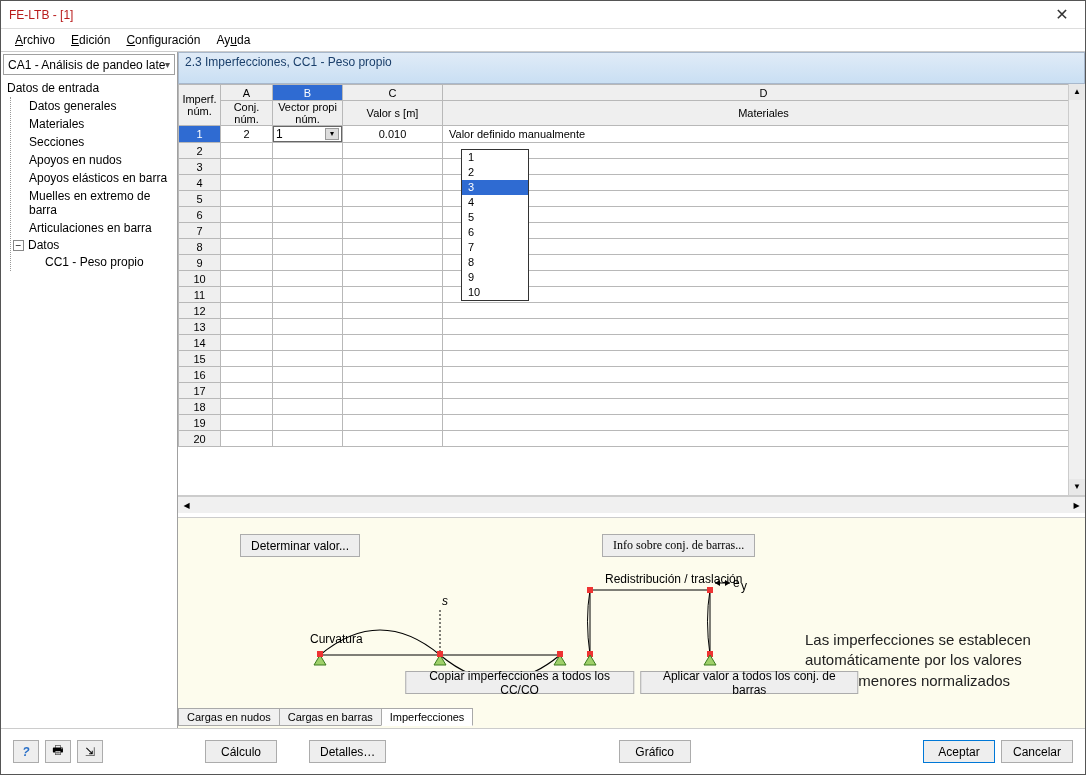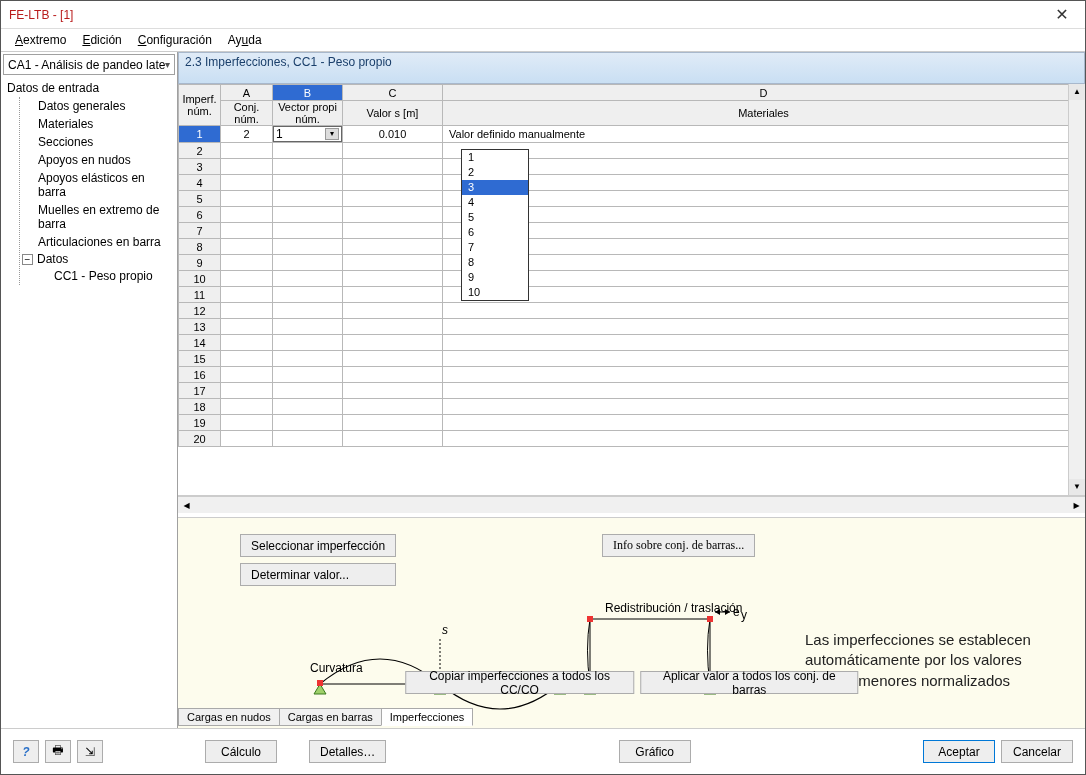--- a/index.html
+++ b/index.html
@@ -21,21 +21,21 @@
 
 .sidebar { width: 177px; border-right: 1px solid #a0a0a0; display: flex; flex-direction: column; padding: 2px; }
 .dropdown { height: 21px; border: 1px solid #a0a0a0; display: flex; align-items: center; padding: 0 4px; background: #fff; margin-bottom: 2px; }
 .dropdown .dd-text { flex: 1; white-space: nowrap; overflow: hidden; }
 .dropdown .dd-arrow { color: #555; font-size: 10px; }
 .tree { padding: 2px 0; }
 .tree .grp { padding: 2px 4px; color: #000; }
 .tree .item { padding: 2px 4px 2px 18px; color: #000; cursor: pointer; }
 .tree .expander { display: inline-block; width: 11px; height: 11px; border: 1px solid #888; text-align: center; line-height: 9px; font-size: 10px; margin-right: 4px; vertical-align: middle; background: #fff;}
 .tree .sub { padding-left: 34px; }
-.tree .dotted { border-left: 1px dotted #999; margin-left: 16px; padding-left: 0;}
+.tree .dotted { border-left: 1px dotted #999; margin-left: 7px; padding-left: 0;}
 .tree .node-line { display:flex; align-items:center; padding: 1px 0;}
 
 
 .rightpanel { flex: 1; display: flex; flex-direction: column; overflow: hidden; }
 .panelheader { height: 32px; background: linear-gradient(#e0ebf7,#c9dff3); border: 1px solid #a8b8cc; padding: 2px 6px; color: #1a3f6b; font-weight: 400; }
 .tablewrap { flex: 0 0 auto; height: 412px; overflow: hidden; border-bottom: 1px solid #ccc; position: relative;}
 table.grid { border-collapse: collapse; width: 100%; table-layout: fixed;}
 table.grid th, table.grid td { border: 1px solid #b8b8b8; height: 16px; font-size: 11px; text-align: center; padding: 0 2px;}
 table.grid th { background: #efefef; font-weight: normal; }
 table.grid .colhead2 { background: #efefef; }
@@ -77,21 +77,21 @@
 </style>
 </head>
 <body>
 
 <div class="titlebar">
   <span class="title">FE-LTB - [1]</span>
   <span class="close">✕</span>
 </div>
 
 <div class="menubar">
-  <div class="menu"><span class="ul">A</span><span></span><span>extremo</span></div>
+  <div class="menu"><span class="ul">A</span><span></span><span>rchivo</span></div>
   <div class="menu"><span class="ul">E</span><span>dición</span></div>
   <div class="menu"><span class="ul">C</span><span>onfiguración</span></div>
   <div class="menu"><span>Ay<span class="ul">u</span>da</span></div>
 </div>
 
 <div class="content">
 
   <div class="sidebar">
     <div class="dropdown">
       <span class="dd-text">CA1 - Análisis de pandeo latera</span>
@@ -310,21 +310,20 @@
       </div>
     </div>
     <div class="hscroll-row">
       <span class="arr">◀</span>
       <span class="arr">▶</span>
     </div>
 
     <div class="lower">
       <div style="display:flex; gap:260px;">
         <div style="display:flex; flex-direction:column; gap:6px; margin-left:50px;">
-          <button class="btn">Seleccionar imperfección</button>
           <button class="btn">Determinar valor...</button>
         </div>
         <button class="btn" style="position:absolute; left:424px; top:16px;font-family:Liberation Serif, serif;">Info sobre conj. de barras...</button>
       </div>
 
       <div class="diagram">
         <svg width="760" height="130" viewBox="0 0 760 130">
 
           <text x="120" y="78" font-size="11">Curvatura</text>
           <path d="M 130 90 Q 190 40 250 90 Q 310 140 370 90" stroke="#000" fill="none" stroke-width="1.2"></path>

